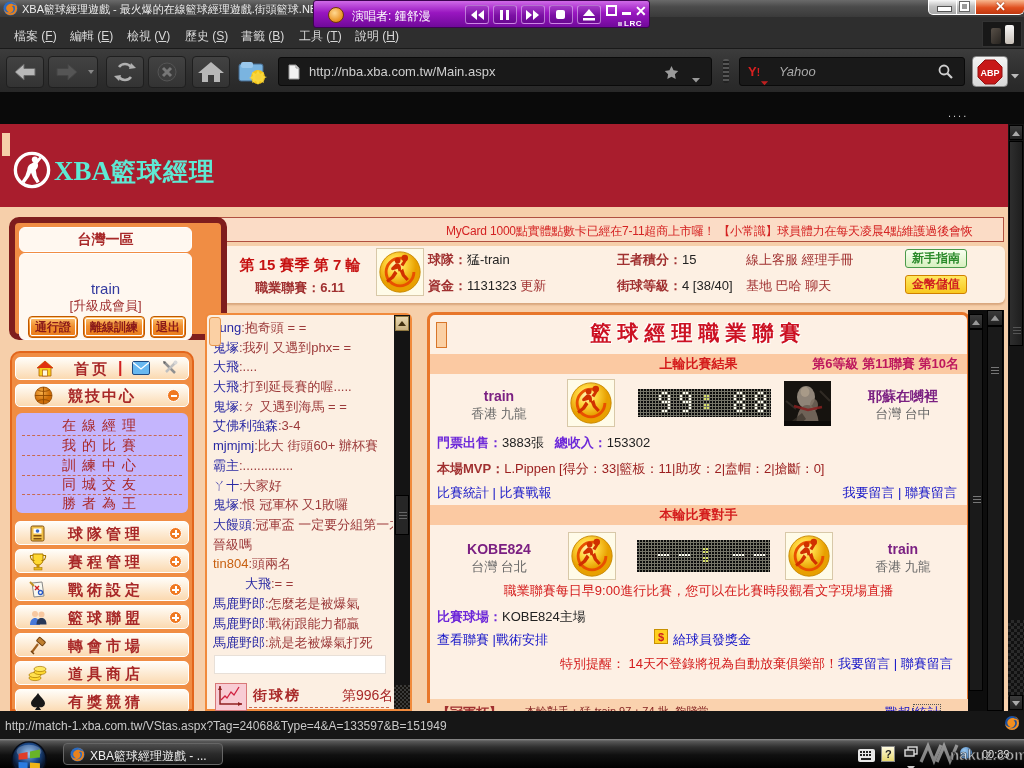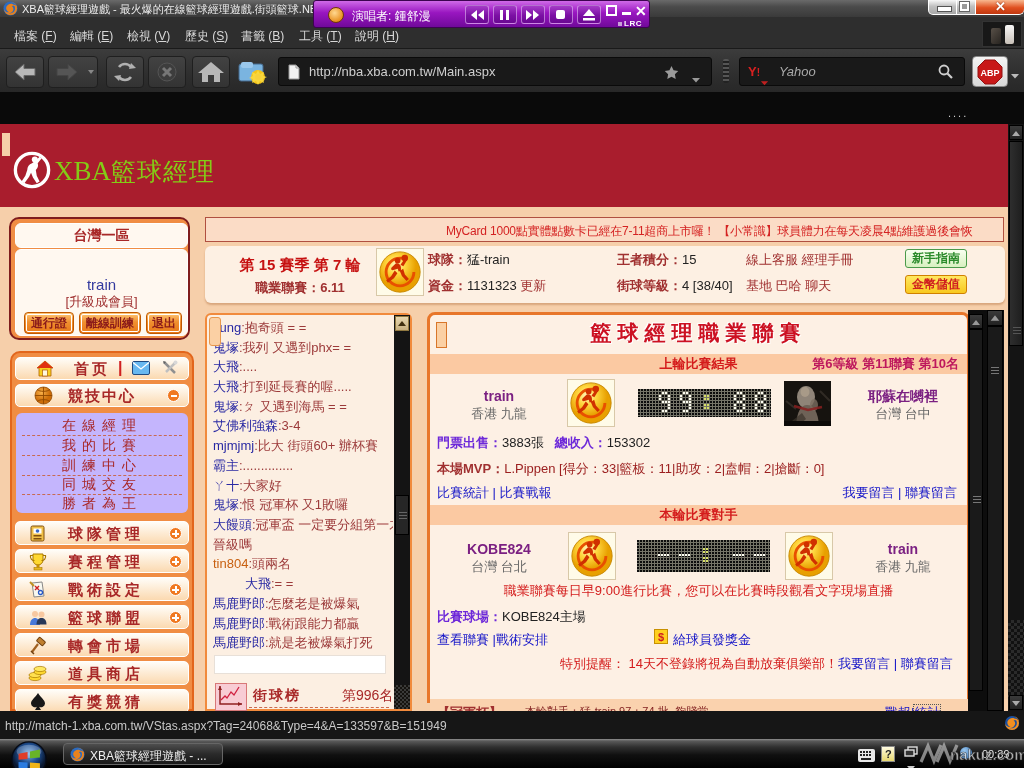--- a/index.html
+++ b/index.html
@@ -147,21 +147,21 @@
 </div>
 
 <div class="abs" id="page">
   <div id="redheader">
     <div class="abs" style="left:2px;top:9px;width:8px;height:23px;background:#f6cfa9;"></div>
     <div class="abs" style="left:13px;top:27px;width:38px;height:38px;"><svg width="38" height="38" viewBox="0 0 40 40">
             <circle cx="20" cy="20" r="17.5" fill="none" stroke="#fff" stroke-width="3.5"></circle>
             <circle cx="23" cy="9" r="3.2" fill="#fff"></circle>
             <path d="M20 13 c-3 1-5 4-5 7 l-2 6 -4 6 3 2 5-7 2-4 2 5 4 6 3-2 -3-6 -1-6 c2-2 3-4 2-7 l4-5 -2-2 -4 4 z" fill="#fff"></path>
           </svg></div>
-    <div class="abs" style="left:54px;top:31px;font-size:27px;font-weight:normal;color:#84cc16;font-family:'Liberation Serif',serif;letter-spacing:0px;">XBA<span style="font-size:25px;letter-spacing:1px;">籃球經理</span></div>
+    <div class="abs" style="left:54px;top:31px;font-size:27px;font-weight:bold;color:#5eead4;font-family:'Liberation Serif',serif;letter-spacing:0px;">XBA<span style="font-size:25px;letter-spacing:1px;">籃球經理</span></div>
   </div>
 
   <div class="abs" style="left:205px;top:93px;width:799px;height:25px;background:#fbdcc6;border:1px solid #b05040;box-sizing:border-box;overflow:hidden;">
     <div class="abs" style="left:240px;top:5px;font-size:12px;letter-spacing:-0.2px;color:#d42222;white-space:nowrap;">MyCard 1000點實體點數卡已經在7-11超商上市囉！ 【小常識】球員體力在每天凌晨4點維護過後會恢</div>
   </div>
 
   <div class="abs" style="left:205px;top:122px;width:800px;height:57px;background:#fdf0e3;border-radius:6px;box-shadow:0 2px 2px rgba(160,90,40,0.35);">
     <div class="abs" style="left:20px;top:10px;width:150px;text-align:center;font-size:15px;font-weight:bold;color:#c61111;white-space:nowrap;">第 15 賽季 第 7 輪</div>
     <div class="abs" style="left:20px;top:33px;width:150px;text-align:center;font-size:13px;font-weight:bold;color:#a03030;white-space:nowrap;">職業聯賽：6.11</div>
     <div class="abs" style="left:171px;top:2px;width:48px;height:48px;border:1px solid #d8c8a8;background:#fffbe8;box-sizing:border-box;" class2="logobox"><svg width="46" height="46" viewBox="0 0 48 48">
@@ -186,21 +186,21 @@
     <div class="abs" style="left:223px;top:5px;font-size:13px;color:#222;white-space:nowrap;"><b style="color:#a03030;">球隊：</b>猛-train</div>
     <div class="abs" style="left:223px;top:31px;font-size:13px;color:#222;white-space:nowrap;"><b style="color:#a03030;">資金：</b>1131323 <span style="color:#a03030;">更新</span></div>
     <div class="abs" style="left:412px;top:5px;font-size:13px;color:#222;white-space:nowrap;"><b style="color:#a03030;">王者積分：</b>15</div>
     <div class="abs" style="left:412px;top:31px;font-size:13px;color:#222;white-space:nowrap;"><b style="color:#a03030;">街球等級：</b>4 [38/40]</div>
     <div class="abs" style="left:541px;top:5px;font-size:13px;color:#a03030;white-space:nowrap;">線上客服 經理手冊</div>
     <div class="abs" style="left:541px;top:31px;font-size:13px;color:#a03030;white-space:nowrap;">基地 巴哈 聊天</div>
     <div class="abs" style="left:700px;top:3px;width:62px;height:19px;background:linear-gradient(#f8fff0,#d8f0c0);border:1px solid #4a9a4a;border-radius:3px;box-sizing:border-box;text-align:center;font-size:12px;font-weight:bold;color:#2a8a2a;line-height:17px;">新手指南</div>
     <div class="abs" style="left:700px;top:29px;width:62px;height:19px;background:linear-gradient(#ffe860,#f8c820);border:1px solid #d08000;border-radius:3px;box-sizing:border-box;text-align:center;font-size:12px;font-weight:bold;color:#d02020;line-height:17px;">金幣儲值</div>
   </div>
 
-  <div class="abs" style="left:9px;top:93px;width:181px;height:123px;background:#f08d44;border:2px solid #7f1d1d;border-radius:10px;box-sizing:border-box;">
+  <div class="abs" style="left:9px;top:93px;width:218px;height:123px;background:#f08d44;border:6px solid #7f1d1d;border-radius:10px;box-sizing:border-box;">
     <div class="abs" style="left:4px;top:4px;width:171px;height:23px;background:#fff8f0;border:1px solid #fff;border-radius:6px;text-align:center;font-size:14px;font-weight:bold;color:#a82828;line-height:22px;">台灣一區</div>
     <div class="abs" style="left:4px;top:30px;width:171px;height:85px;background:#fff8f0;border:1px solid #fff;border-radius:6px;">
       <div class="abs" style="left:0;top:26px;width:171px;text-align:center;font-size:15px;color:#333a9e;">train</div>
       <div class="abs" style="left:0;top:43px;width:171px;text-align:center;font-size:13px;color:#a03030;">[升級成會員]</div>
       <div class="ubtn abs" style="left:8px;top:62px;width:50px;">通行證</div>
       <div class="ubtn abs" style="left:63px;top:62px;width:62px;">離線訓練</div>
       <div class="ubtn abs" style="left:130px;top:62px;width:36px;">退出</div>
     </div>
   </div>
 

